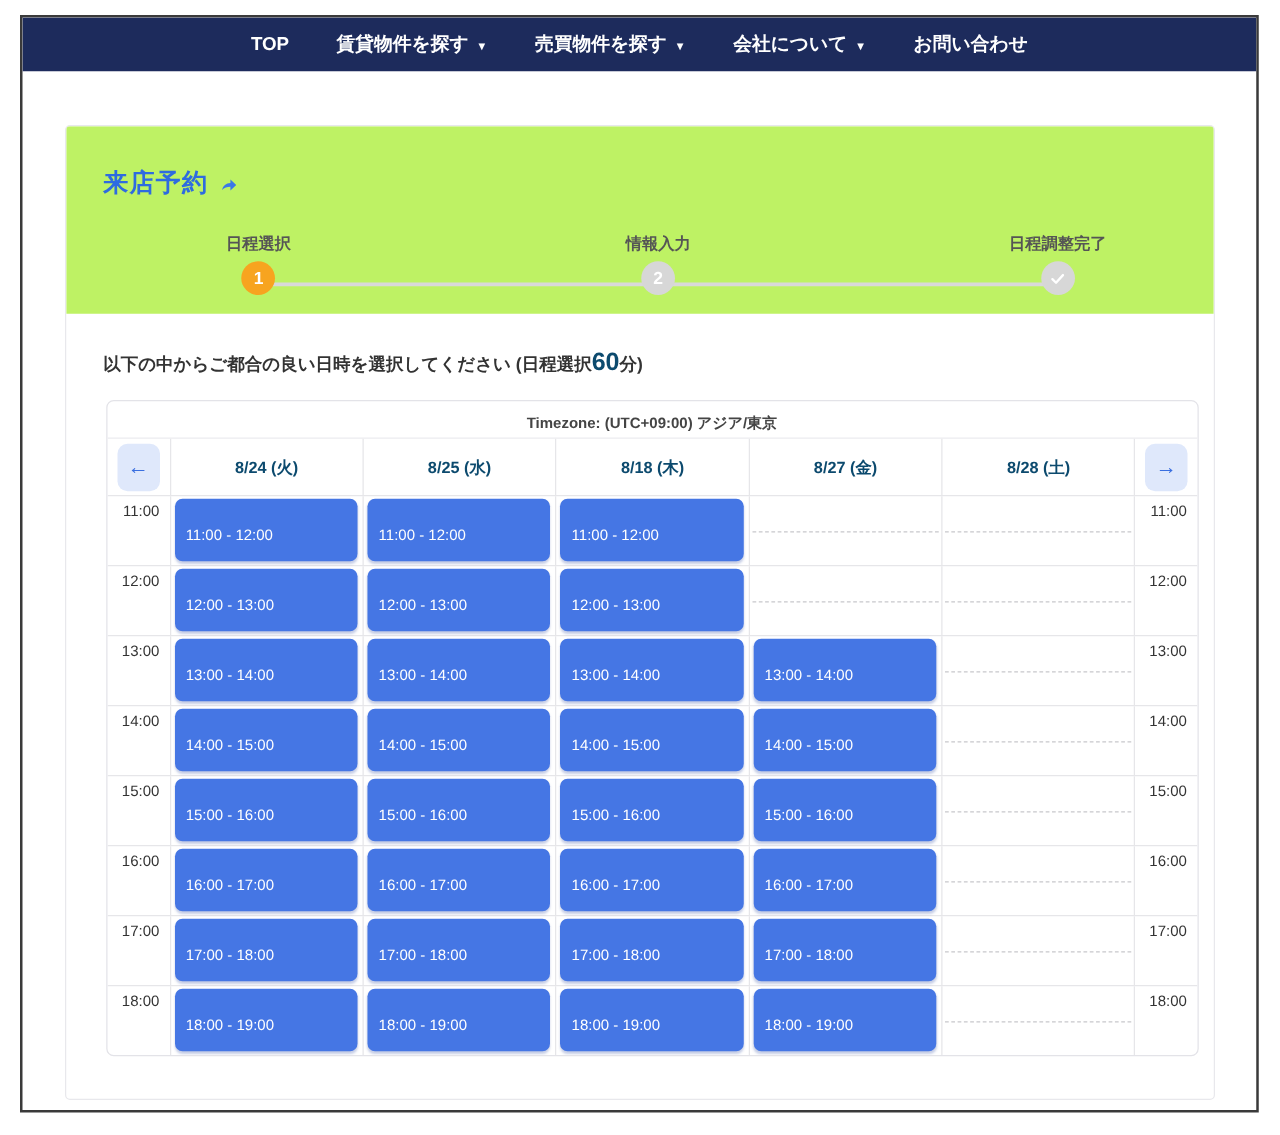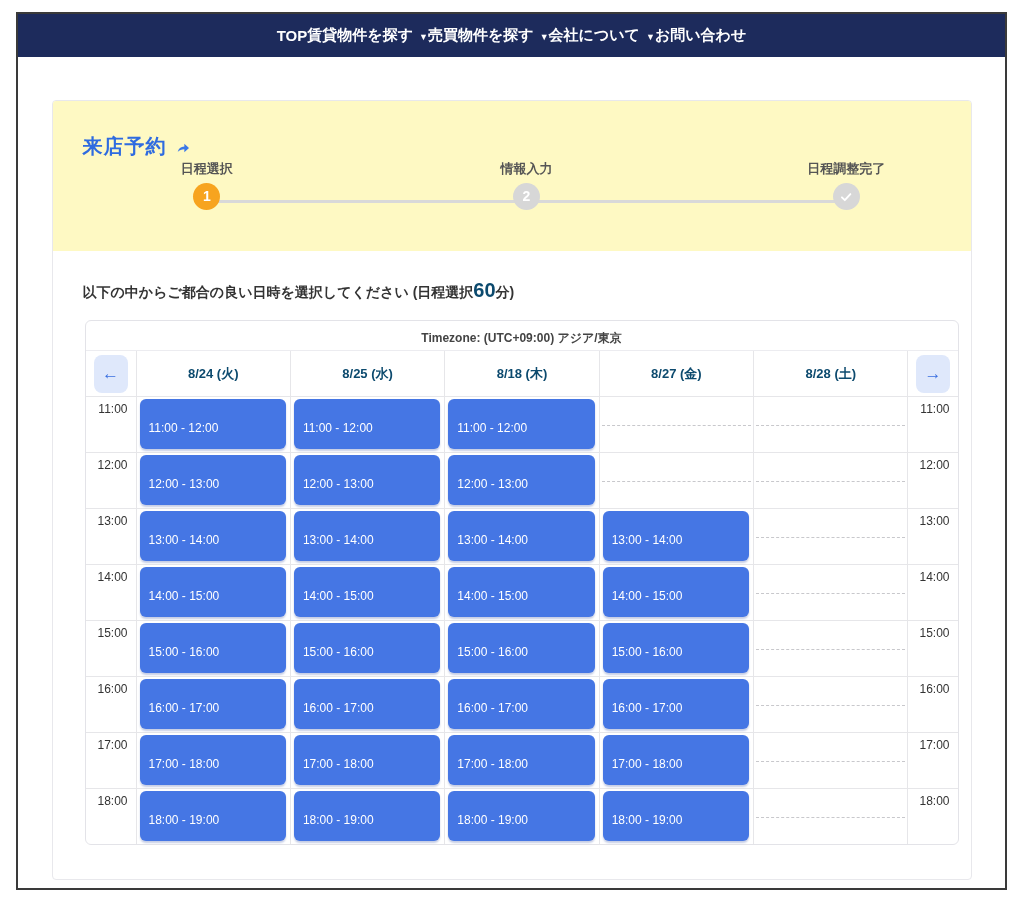--- a/index.html
+++ b/index.html
@@ -3,35 +3,35 @@
 <meta charset="utf-8">
 <style>
   * { margin:0; padding:0; box-sizing:border-box; }
   html,body { width:1024px; height:908px; background:#fff;
     font-family:"Liberation Sans","DejaVu Sans",sans-serif; color:#333; }
   .frame { position:absolute; left:16px; top:12px; width:991px; height:878px;
     border:2px solid #3a3a3a; background:#fff; overflow:hidden; }
 
   
   .navbar { height:43px; background:#1d2b5c; display:flex; align-items:center;
-    justify-content:center; }
+    justify-content:center; gap:38px; }
   .nav-item { display:flex; align-items:center; gap:6px; color:#fff;
     font-weight:bold; font-size:15px; cursor:pointer; white-space:nowrap; }
   .nav-item .chev { font-size:9px; margin-top:2px; }
 
   
   .card { width:920px; margin:43px auto 0; height:780px;
     border:1px solid #e8e8ec; border-radius:4px; background:#fff; overflow:hidden; }
-  .card-head { height:150px; background:#fef9c3; padding:32px 0 0 30px; }
+  .card-head { height:150px; background:#bef264; padding:32px 0 0 30px; }
   .title-row { display:flex; align-items:center; gap:8px; }
   .page-title { font-size:20px; font-weight:bold; color:#2e6be0; letter-spacing:1px; }
   .ext-icon { display:inline-flex; margin-top:2px; }
 
   
-  .steps { position:relative; height:70px; margin-top:0; }
+  .steps { position:relative; height:70px; margin-top:26px; }
   .steps-line { position:absolute; left:14%; right:14%; top:40px; height:3px;
     background:#d9d9d9; }
   .step { position:absolute; top:0; transform:translateX(-50%); text-align:center; }
   .step-label { font-size:13px; font-weight:bold; color:#555; margin-bottom:5px;
     white-space:nowrap; }
   .step-circle { width:27px; height:27px; border-radius:50%; margin:0 auto;
     background:#d7d7d7; color:#fff; font-weight:bold; font-size:14px;
     line-height:27px; text-align:center; position:relative; z-index:1;
     display:flex; align-items:center; justify-content:center; }
   .step-circle.active { background:#f7a41f; }

